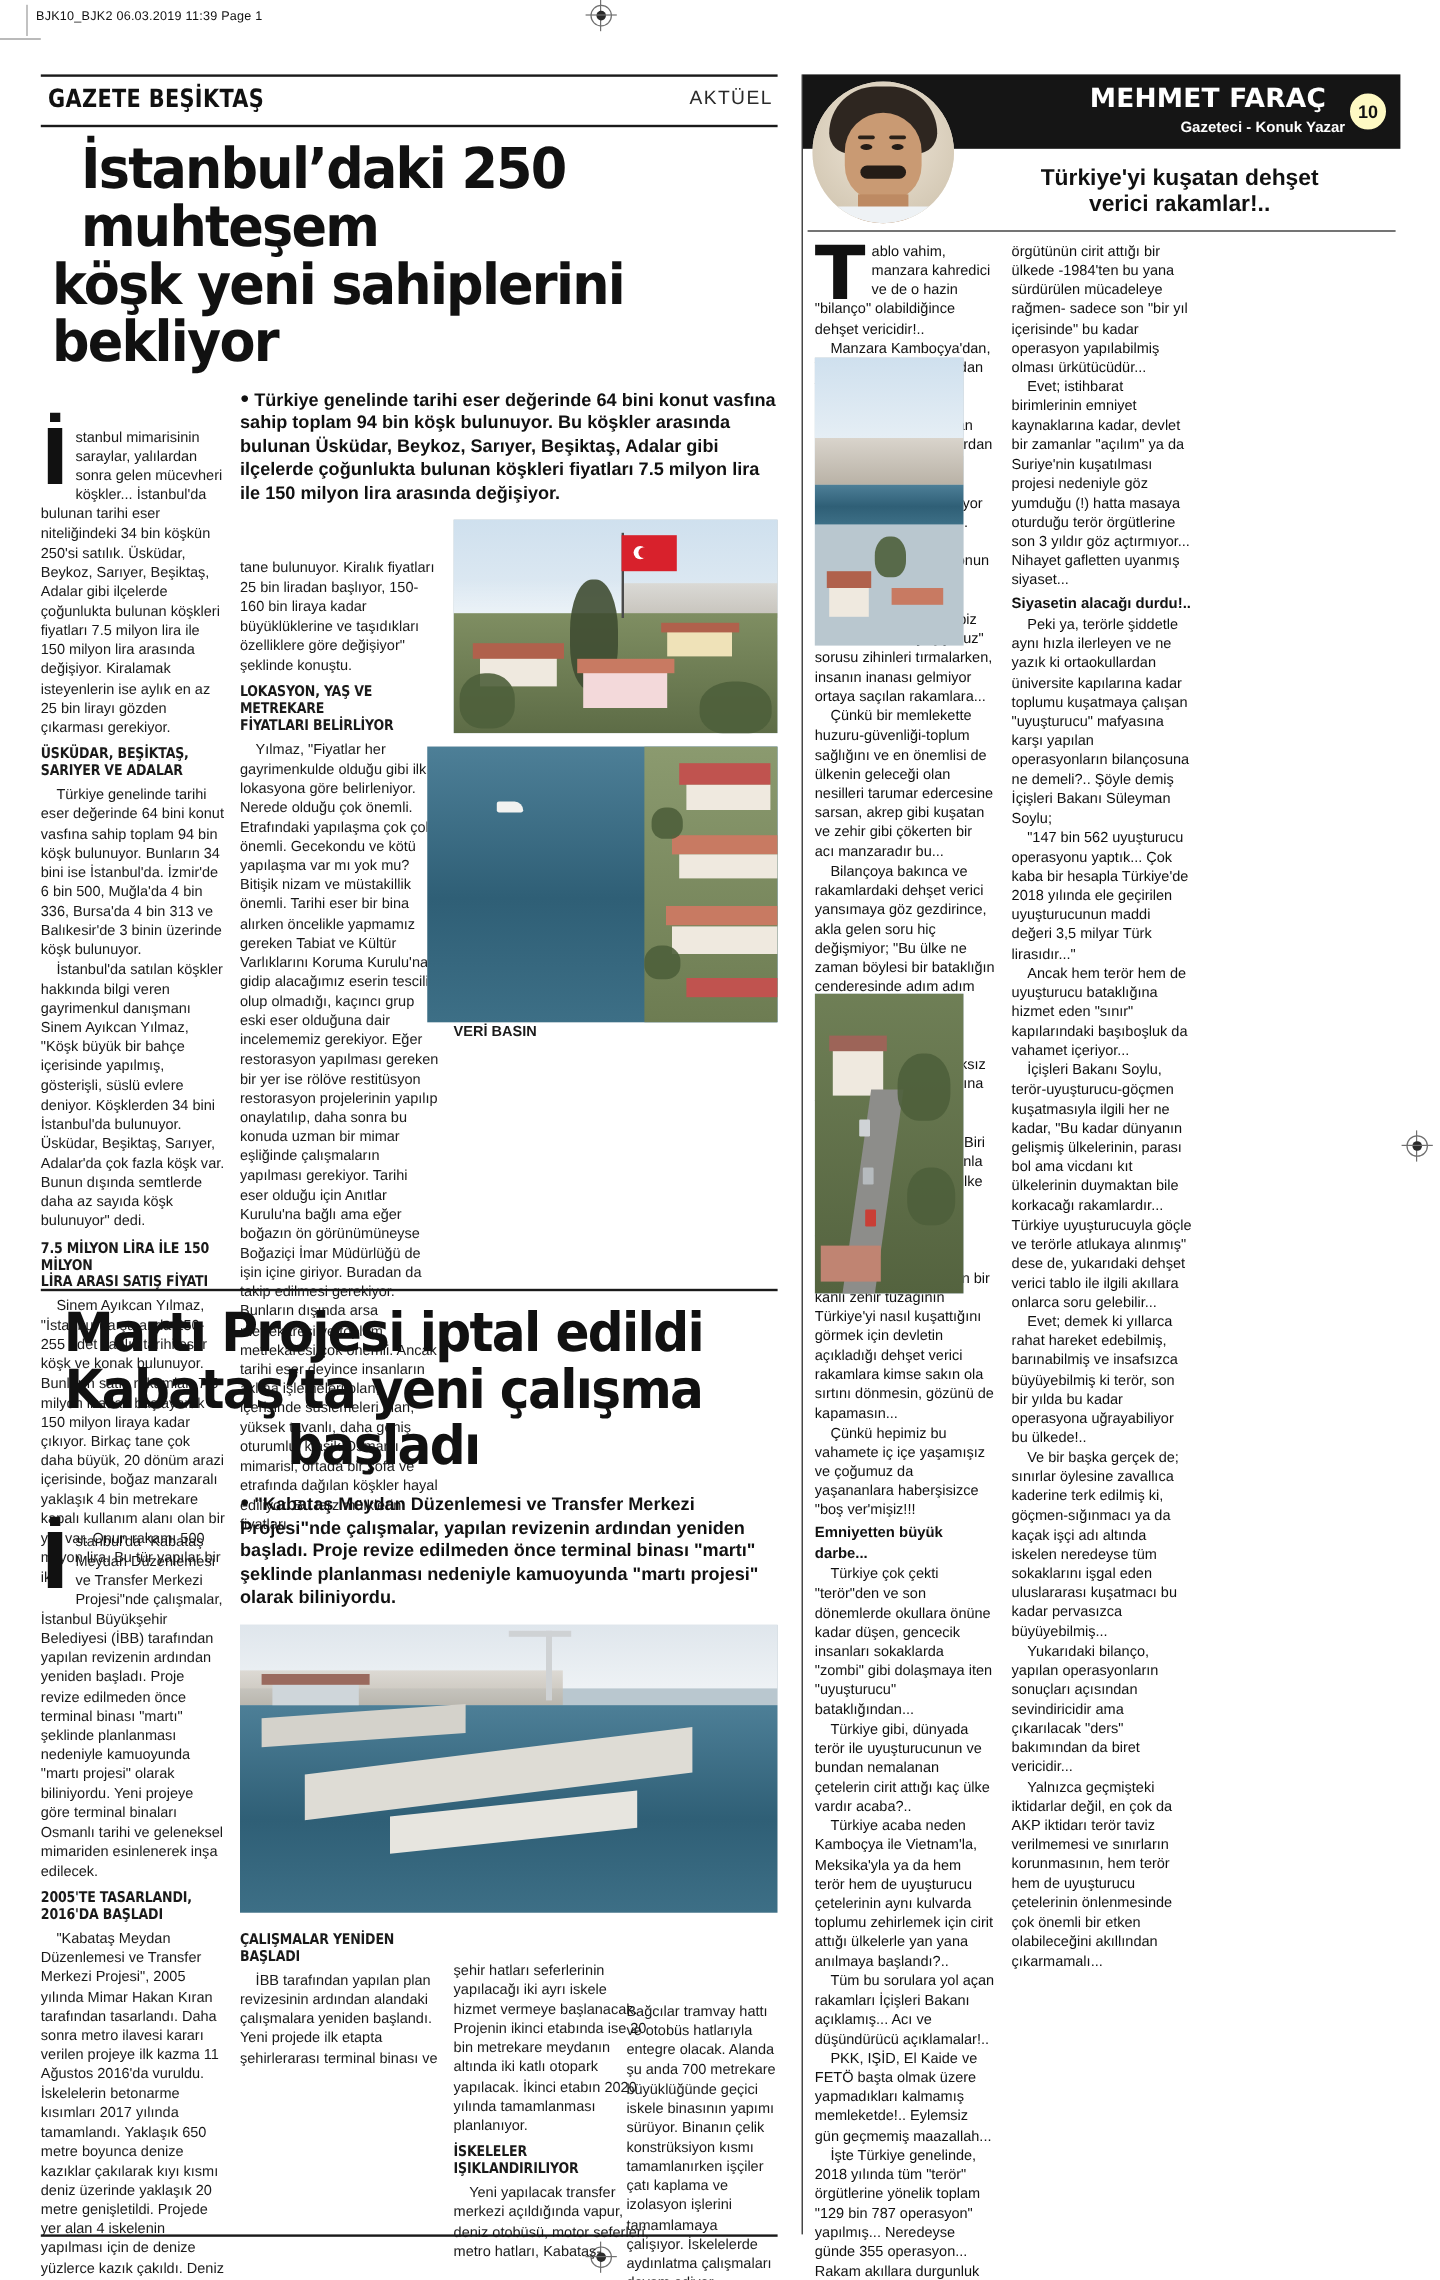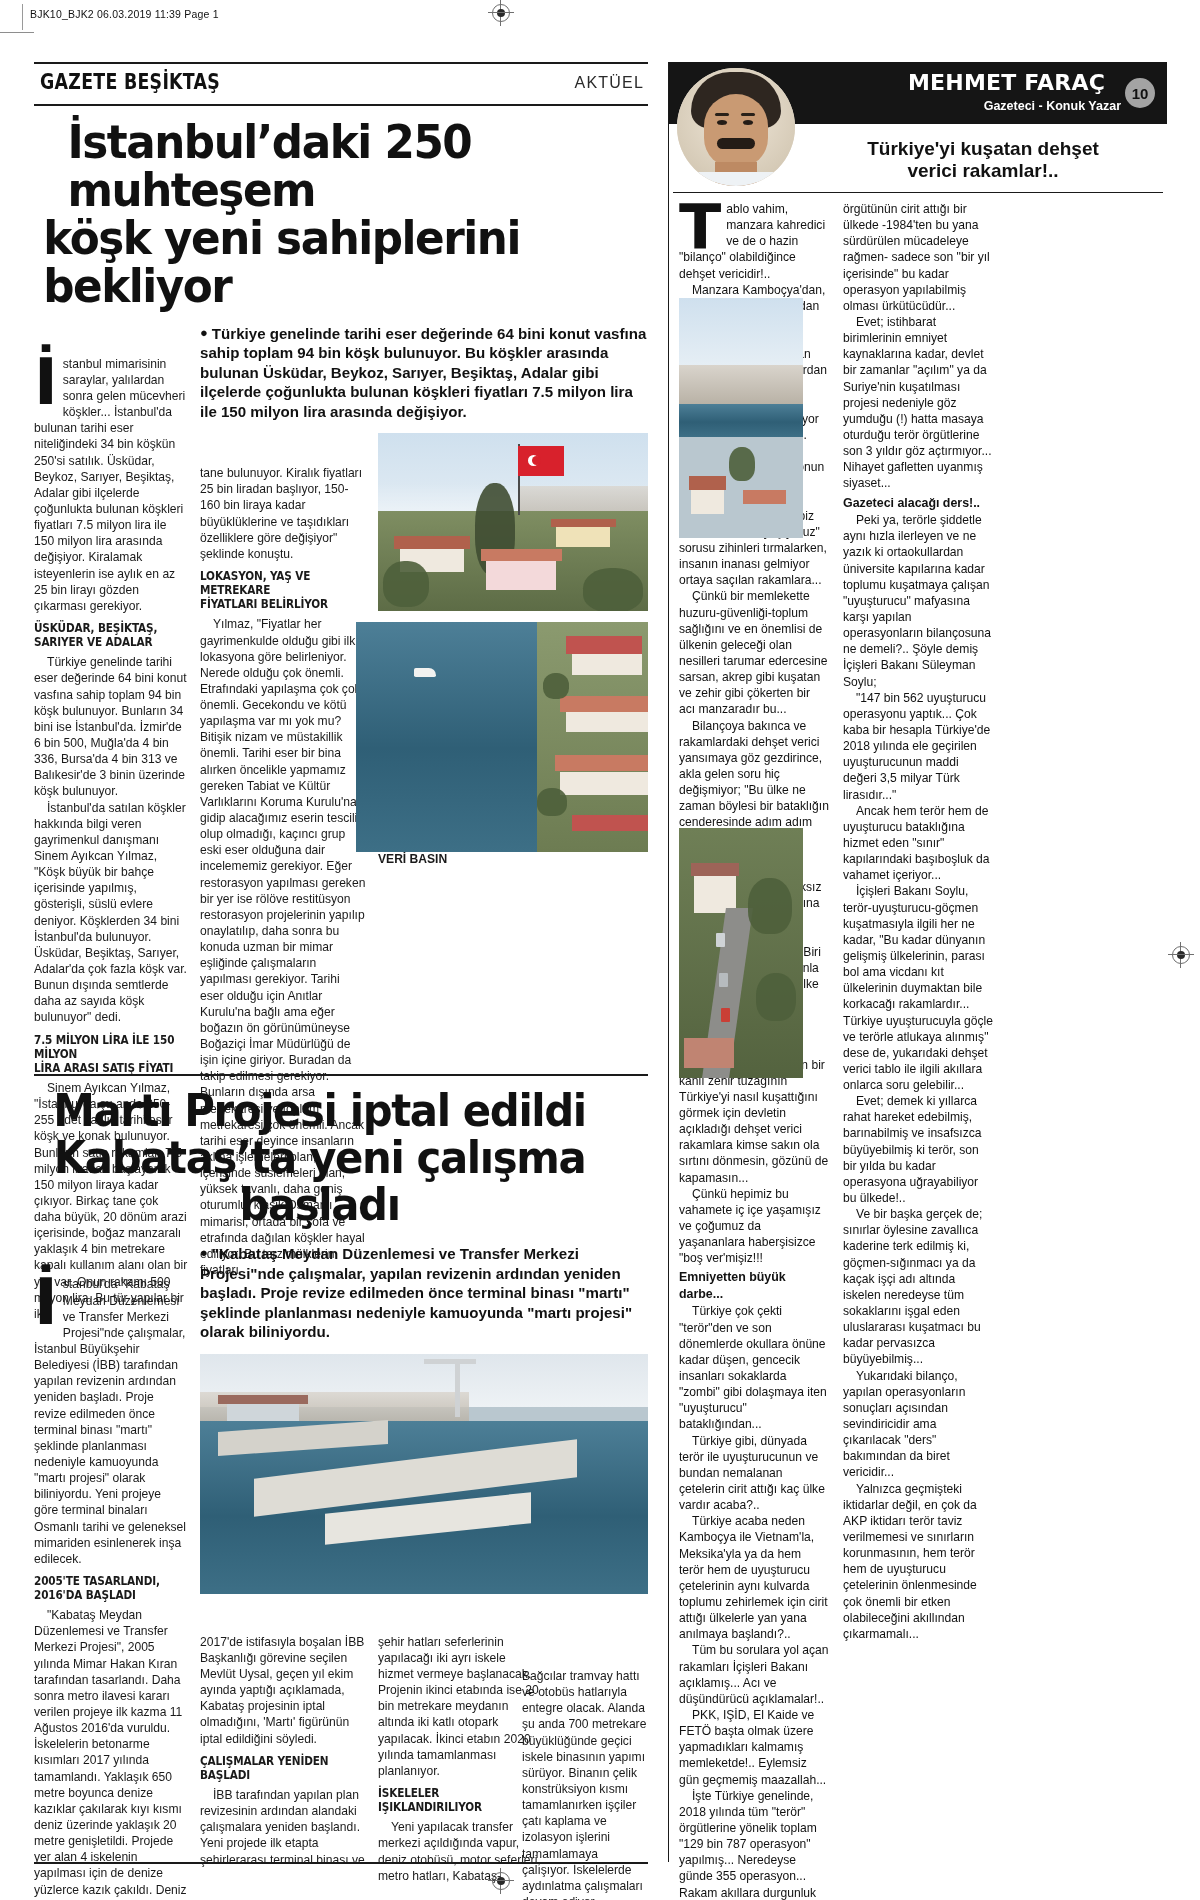--- a/index.html
+++ b/index.html
@@ -118,21 +118,21 @@
   .col-head{
     position:relative;height:62px;background:#151515;color:#fff;margin-left:0;
   }
   .col-head .name{
     position:absolute;right:62px;top:8px;font-size:22px;font-weight:bold;letter-spacing:.2px;
     font-family:"DejaVu Sans","Liberation Sans",sans-serif;
   }
   .col-head .role{position:absolute;right:46px;top:37px;font-size:12.5px;font-weight:bold;}
   .pagebadge{
     position:absolute;right:10px;top:14px;width:30px;height:30px;border-radius:50%;
-    background:#a3a3a3;color:#111;font-size:15px;font-weight:bold;
+    background:#fef9c3;color:#111;font-size:15px;font-weight:bold;
     display:flex;align-items:center;justify-content:center;
     border:2px solid #151515;
   }
   .avatar{
     position:absolute;left:8px;top:6px;width:118px;height:118px;border-radius:50%;
     overflow:hidden;background:#e7dfd3;z-index:3;
   }
   .av-bg{position:absolute;inset:0;background:radial-gradient(circle at 50% 40%,#efe6d8,#cbbfa9);}
   .av-hair{position:absolute;left:14px;top:4px;width:90px;height:56px;border-radius:46px 46px 20px 20px;background:#2e2620;}
   .av-face{position:absolute;left:27px;top:26px;width:64px;height:74px;border-radius:32px 32px 30px 30px;background:#c99a73;}
@@ -300,21 +300,20 @@
             <div class="ph-crane" style="left:50%;top:2%;width:52px;height:5px;"></div>
             <div class="ph-pier" style="left:12%;top:44%;width:72%;height:16%;transform:skewY(-7deg);background:#dedcd5;"></div>
             <div class="ph-pier" style="left:28%;top:62%;width:46%;height:13%;transform:skewY(-6deg);background:#e7e5df;"></div>
             <div class="ph-pier" style="left:4%;top:30%;width:38%;height:10%;transform:skewY(-4deg);background:#d4d2cb;"></div>
             <div class="ph-house" style="left:6%;top:20%;width:16%;height:8%;background:#cfd6da;"></div>
             <div class="ph-roof" style="left:4%;top:17%;width:20%;height:4%;background:#9a6a5e;"></div>
           </div>
 
           <div style="display:flex;gap:12px;margin-top:8px;">
             <div style="width:166px;" class="body-txt">
-              <p class="noind">2017'de istifasıyla boşalan İBB Başkanlığı görevine seçilen Mevlüt Uysal, geçen yıl ekim ayında yaptığı açıklamada, Kabataş projesinin iptal olmadığını, 'Martı' figürünün iptal edildiğini söyledi.</p>
               <div class="sub">ÇALIŞMALAR YENİDEN BAŞLADI</div>
               <p>İBB tarafından yapılan plan revizesinin ardından alandaki çalışmalara yeniden başlandı. Yeni projede ilk etapta şehirlerarası terminal binası ve</p>
             </div>
             <div style="width:166px;" class="body-txt">
               <p class="noind">şehir hatları seferlerinin yapılacağı iki ayrı iskele hizmet vermeye başlanacak. Projenin ikinci etabında ise 20 bin metrekare meydanın altında iki katlı otopark yapılacak. İkinci etabın 2020 yılında tamamlanması planlanıyor.</p>
               <div class="sub">İSKELELER IŞIKLANDIRILIYOR</div>
               <p>Yeni yapılacak transfer merkezi açıldığında vapur, deniz otobüsü, motor seferleri, metro hatları, Kabataş-</p>
             </div>
           </div>
         </div>
@@ -372,21 +371,21 @@
         <p>Türkiye acaba neden Kamboçya ile Vietnam'la, Meksika'yla ya da hem terör hem de uyuşturucu çetelerinin aynı kulvarda toplumu zehirlemek için cirit attığı ülkelerle yan yana anılmaya başlandı?..</p>
         <p>Tüm bu sorulara yol açan rakamları İçişleri Bakanı açıklamış... Acı ve düşündürücü açıklamalar!..</p>
         <p>PKK, IŞİD, El Kaide ve FETÖ başta olmak üzere yapmadıkları kalmamış memleketde!.. Eylemsiz gün geçmemiş maazallah...</p>
         <p>İşte Türkiye genelinde, 2018 yılında tüm "terör" örgütlerine yönelik toplam "129 bin 787 operasyon" yapılmış... Neredeyse günde 355 operasyon... Rakam akıllara durgunluk verecek kadar zalim!!!</p>
 
       </div>
 
       <div class="rail-col">
         <p class="noind">örgütünün cirit attığı bir ülkede -1984'ten bu yana sürdürülen mücadeleye rağmen- sadece son "bir yıl içerisinde" bu kadar operasyon yapılabilmiş olması ürkütücüdür...</p>
         <p>Evet; istihbarat birimlerinin emniyet kaynaklarına kadar, devlet bir zamanlar "açılım" ya da Suriye'nin kuşatılması projesi nedeniyle göz yumduğu (!) hatta masaya oturduğu terör örgütlerine son 3 yıldır göz açtırmıyor... Nihayet gafletten uyanmış siyaset...</p>
-        <div class="rail-sub">Gazeteci alacağı ders!..</div>
+        <div class="rail-sub">Siyasetin alacağı durdu!..</div>
         <p>Peki ya, terörle şiddetle aynı hızla ilerleyen ve ne yazık ki ortaokullardan üniversite kapılarına kadar toplumu kuşatmaya çalışan "uyuşturucu" mafyasına karşı yapılan operasyonların bilançosuna ne demeli?.. Şöyle demiş İçişleri Bakanı Süleyman Soylu;</p>
         <p>"147 bin 562 uyuşturucu operasyonu yaptık... Çok kaba bir hesapla Türkiye'de 2018 yılında ele geçirilen uyuşturucunun maddi değeri 3,5 milyar Türk lirasıdır..."</p>
         <p>Ancak hem terör hem de uyuşturucu bataklığına hizmet eden "sınır" kapılarındaki başıboşluk da vahamet içeriyor...</p>
         <p>İçişleri Bakanı Soylu, terör-uyuşturucu-göçmen kuşatmasıyla ilgili her ne kadar, "Bu kadar dünyanın gelişmiş ülkelerinin, parası bol ama vicdanı kıt ülkelerinin duymaktan bile korkacağı rakamlardır... Türkiye uyuşturucuyla göçle ve terörle atlukaya alınmış" dese de, yukarıdaki dehşet verici tablo ile ilgili akıllara onlarca soru gelebilir...</p>
         <p>Evet; demek ki yıllarca rahat hareket edebilmiş, barınabilmiş ve insafsızca büyüyebilmiş ki terör, son bir yılda bu kadar operasyona uğrayabiliyor bu ülkede!..</p>
         <p>Ve bir başka gerçek de; sınırlar öylesine zavallıca kaderine terk edilmiş ki, göçmen-sığınmacı ya da kaçak işçi adı altında iskelen neredeyse tüm sokaklarını işgal eden uluslararası kuşatmacı bu kadar pervasızca büyüyebilmiş...</p>
         <p>Yukarıdaki bilanço, yapılan operasyonların sonuçları açısından sevindiricidir ama çıkarılacak "ders" bakımından da biret vericidir...</p>
         <p>Yalnızca geçmişteki iktidarlar değil, en çok da AKP iktidarı terör taviz verilmemesi ve sınırların korunmasının, hem terör hem de uyuşturucu çetelerinin önlenmesinde çok önemli bir etken olabileceğini akıllından çıkarmamalı...</p>
 
       </div>

